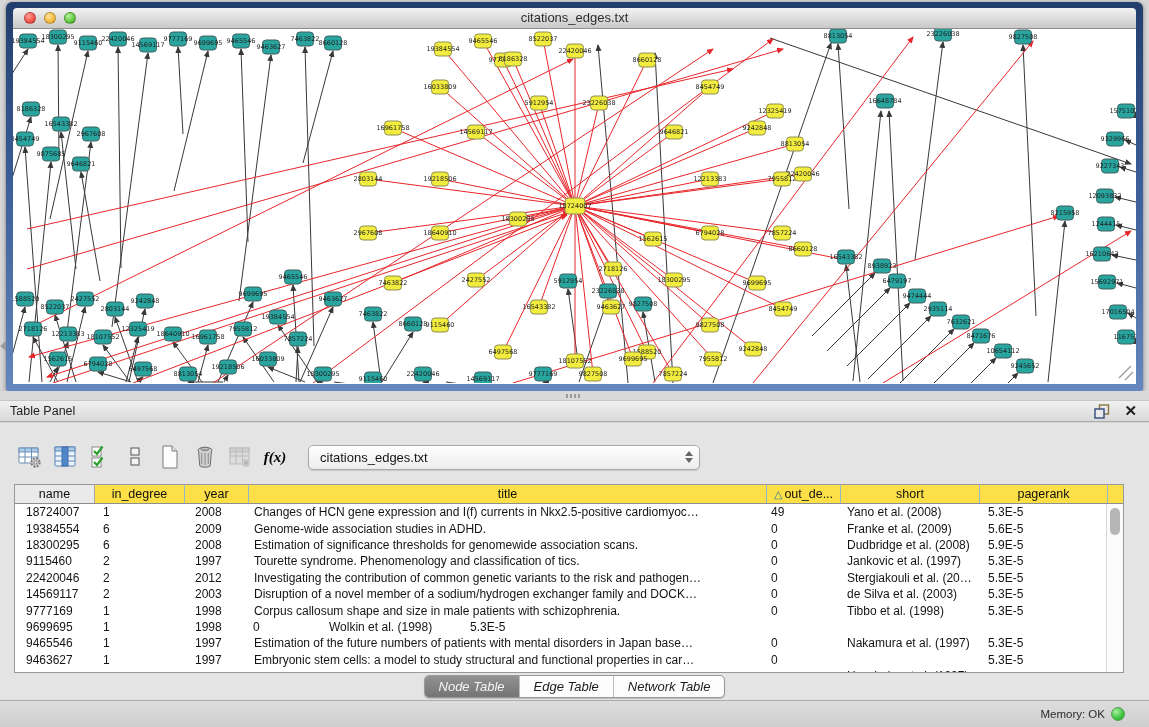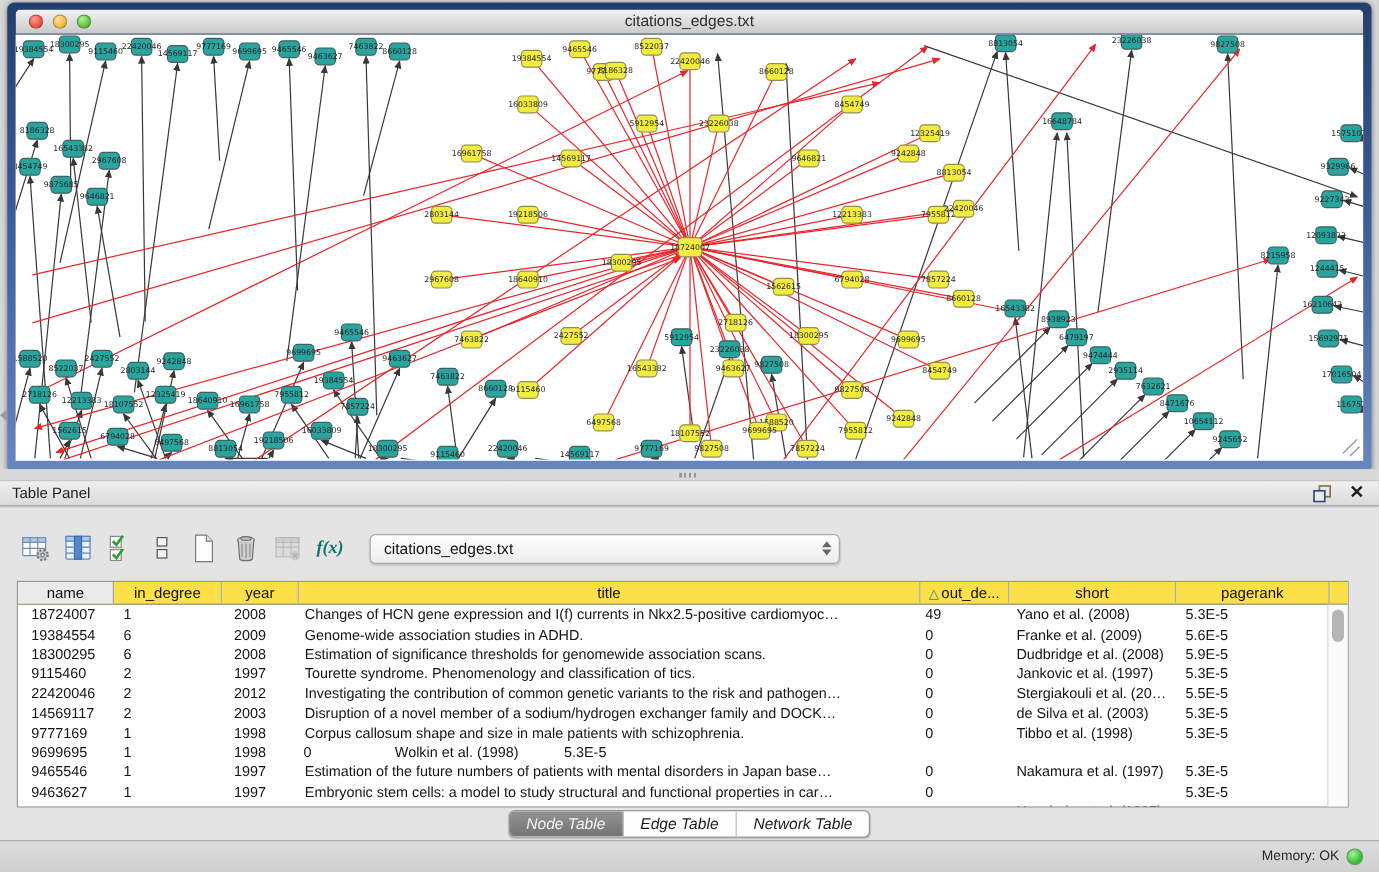--- a/index.html
+++ b/index.html
@@ -34,21 +34,21 @@
     border-top:1px solid #C6C6C6; border-bottom:1px solid #A9A9A9;
     display:flex; align-items:center; padding:0 12px 0 10px; font-size:12.5px; color:#222; }
   .tp-header .spacer { flex:1; }
   .hdr-btn { display:inline-flex; align-items:center; margin-left:14px; cursor:default; }
   .close-x { font-size:15px; font-weight:bold; color:#1E1E1E; line-height:14px; }
   .tp-body { position:absolute; left:0; right:0; top:23px; bottom:0; background:#E4E4E4; }
 
   .tp-toolbar { position:absolute; left:14px; top:17px; height:34px; display:flex; align-items:center; }
   .tbtn { width:32px; height:32px; display:flex; align-items:center; justify-content:center; margin-right:3px; }
   .tbtn.disabled { opacity:.55; }
-  .fx { font-family:"Liberation Serif",serif; font-style:italic; font-weight:bold; font-size:15px; color:#0f766e; }
+  .fx { font-family:"Liberation Serif",serif; font-style:italic; font-weight:bold; font-size:15px; color:#000000; }
   .dropdown { margin-left:14px; width:392px; height:25px; border:1px solid #A9A9A9; border-radius:5px;
     background:linear-gradient(#FFFFFF,#EDEDED); box-shadow:inset 0 1px 0 #FFF,0 1px 1px rgba(0,0,0,.12);
     display:flex; align-items:center; padding:0 6px 0 11px; font-size:13px; color:#141414; }
   .dropdown .dd-label { flex:1; overflow:hidden; white-space:nowrap; }
   .stepper { display:flex; flex-direction:column; gap:2px; align-items:center; }
   .stepper i { width:0; height:0; border-left:4px solid transparent; border-right:4px solid transparent; display:block; }
   .stepper .up { border-bottom:5px solid #666; }
   .stepper .down { border-top:5px solid #666; }
 
   .tp-table { position:absolute; left:14px; top:61px; width:1110px; height:189px;
@@ -68,21 +68,21 @@
   .tp-tabs { position:absolute; left:0; right:0; top:252px; display:flex; justify-content:center; }
   .seg { display:flex; border:1px solid #989898; border-radius:5px; overflow:hidden;
     background:#FDFDFD; box-shadow:0 1px 1px rgba(0,0,0,.18);font-style:italic; }
   .seg-item { padding:2px 14px; font-size:13px; line-height:17px; color:#1C1C1C; border-left:1px solid #BDBDBD; }
   .seg-item:first-child { border-left:none; }
   .seg-item.active { background:linear-gradient(#929292,#747474); color:#F4F4F4; }
 
   
   .status-bar { position:absolute; left:0; bottom:0; width:1149px; height:27px;
     background:linear-gradient(#DDDDDD,#CECECE); border-top:1px solid #ACACAC;
-    display:flex; align-items:center; justify-content:flex-end; gap:6px; padding-right:13px;
+    display:flex; align-items:center; justify-content:flex-end; gap:6px; padding-right:24px;
     font-size:11.5px; color:#2B2B2B; }
   .mem-dot { width:14px; height:14px; border-radius:50%; border:1px solid #55A055;
     background:radial-gradient(circle at 35% 30%,#A8F0A0,#3DC43D 60%,#29A429); }
 
   .side-handle { position:absolute; left:0; top:341px; width:0; height:0;
     border-top:5px solid transparent; border-bottom:5px solid transparent; border-right:6px solid #9A9A9A; }
 </style>
 </head>
 <body>
 

